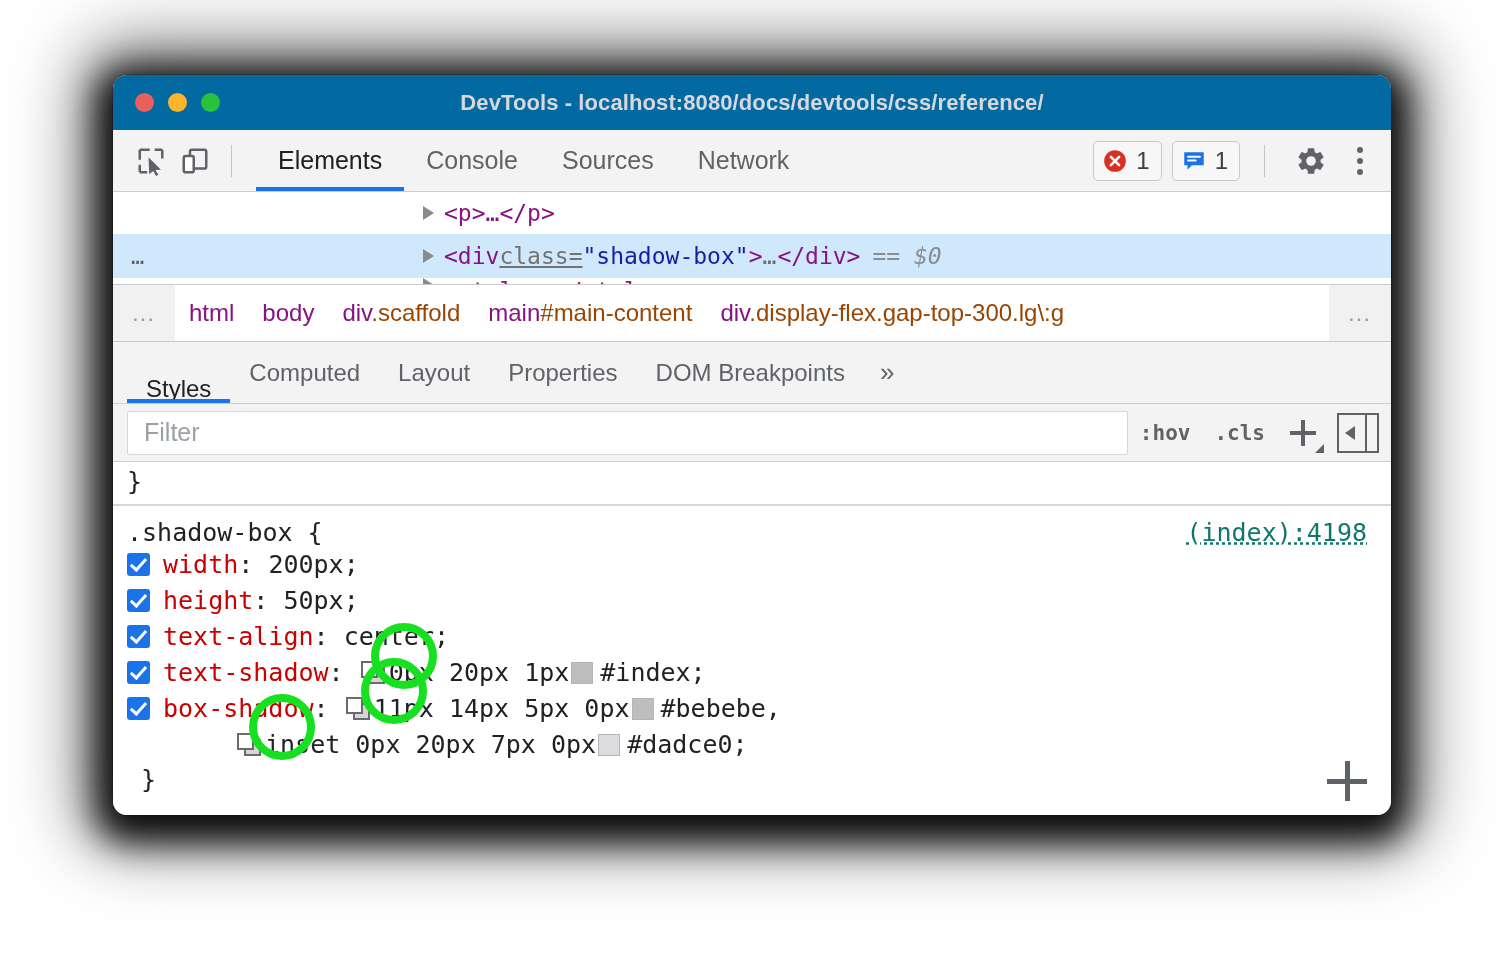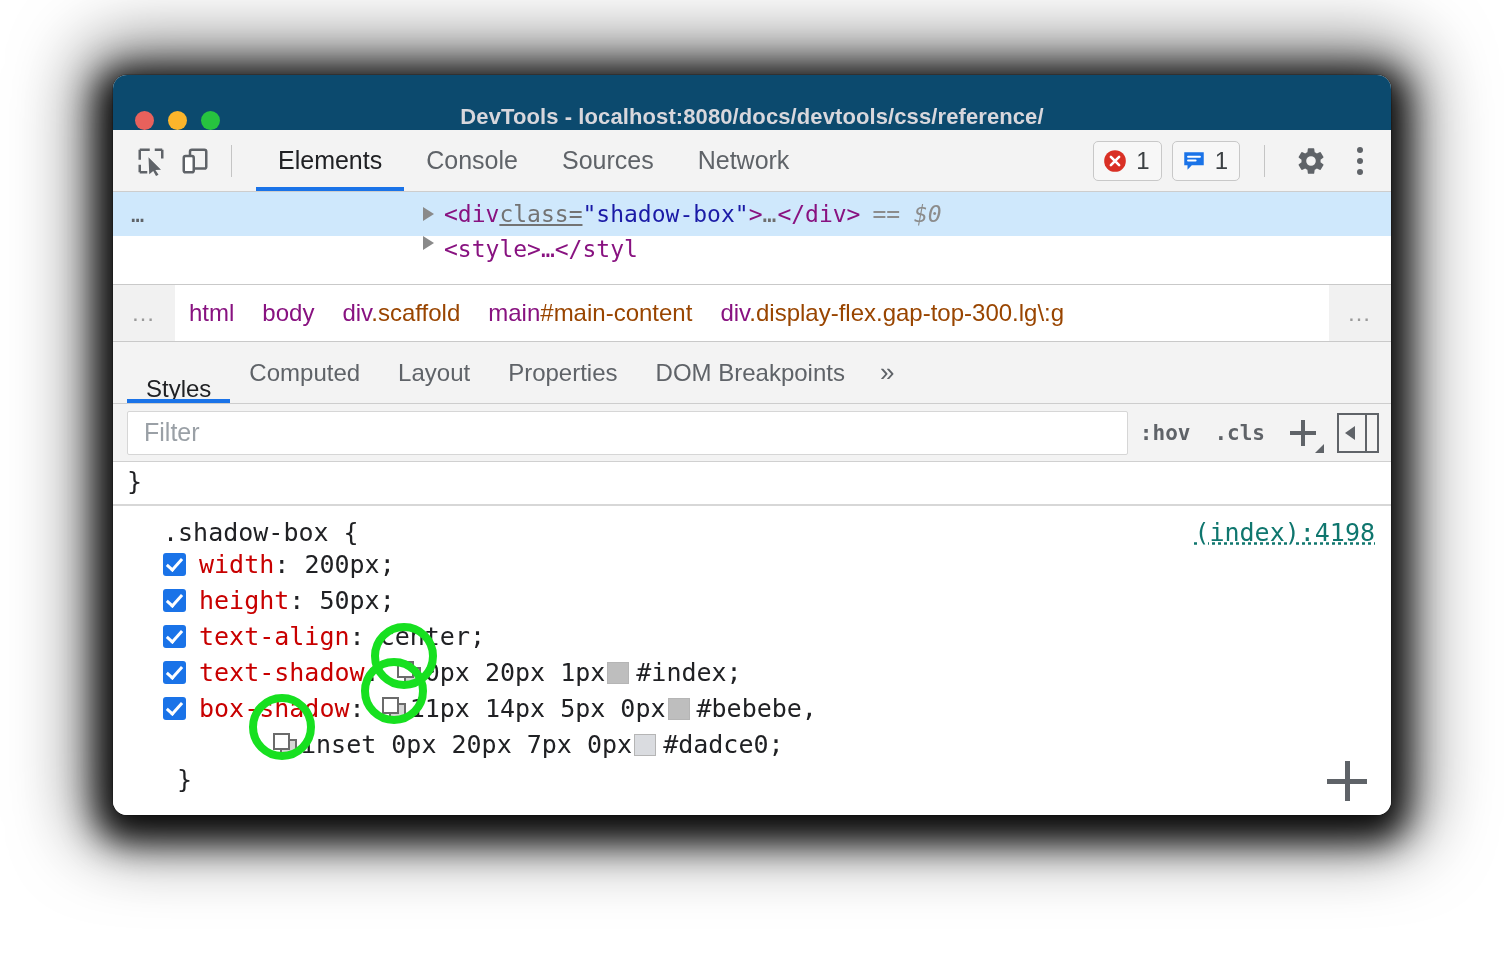--- a/index.html
+++ b/index.html
@@ -34,23 +34,23 @@
       0 0 70px 30px rgba(0,0,0,0.55);
     overflow: hidden;
     display: flex;
     flex-direction: column;
   }
 
   
   .titlebar {
     height: 55px;
     flex: 0 0 55px;
-    background: #0c4a6e;
-    display: flex;
-    align-items: flex-end;
+    background: #0369a1;
+    display: flex;
+    align-items: center;
     position: relative;
   }
   .traffic {
     display: flex;
     gap: 14px;
     margin-left: 22px;
     align-items: center;
   }
   .dot {
     width: 19px;
@@ -338,23 +338,22 @@
     position: relative;
     overflow: hidden;
   }
   .prev-rule {
     padding: 6px 0 8px 14px;
     border-bottom: 2px solid #d7d7d7;
     color: #202124;
     line-height: 1.1;
   }
   .rule {
-    padding: 12px 0 0 14px;
-    position: relative;
-    margin-left: 36px;
+    padding: 12px 8px 0 14px;
+    position: relative;
   }
   .rule-header {
     display: flex;
     align-items: baseline;
     padding-right: 16px;
   }
   .selector { color: #202124; }
   .source-link {
     margin-left: auto;
     color: #0f766e;
@@ -521,20 +520,25 @@
         <div class="kebab">
           <i></i>
           <i></i>
           <i></i>
         </div>
       </div>
     </div>
 
     <div class="dom-tree">
 
+      <div class="dom-row" style="height:42px;">
+        <div class="dom-indent"></div>
+        <span class="tri"></span>
+        <span class="tag">&lt;p&gt;…&lt;/p&gt;</span>
+      </div>
 
       <div class="dom-row selected" style="height:44px;">
         <span class="row-ellipsis">…</span>
         <div class="dom-indent"></div>
         <span class="tri"></span>
         <span class="tag">&lt;div </span>
         <span class="attr">class=</span>
         <span class="val">"shadow-box"</span>
         <span class="tag">&gt;</span>
         <span class="dots">…</span>

